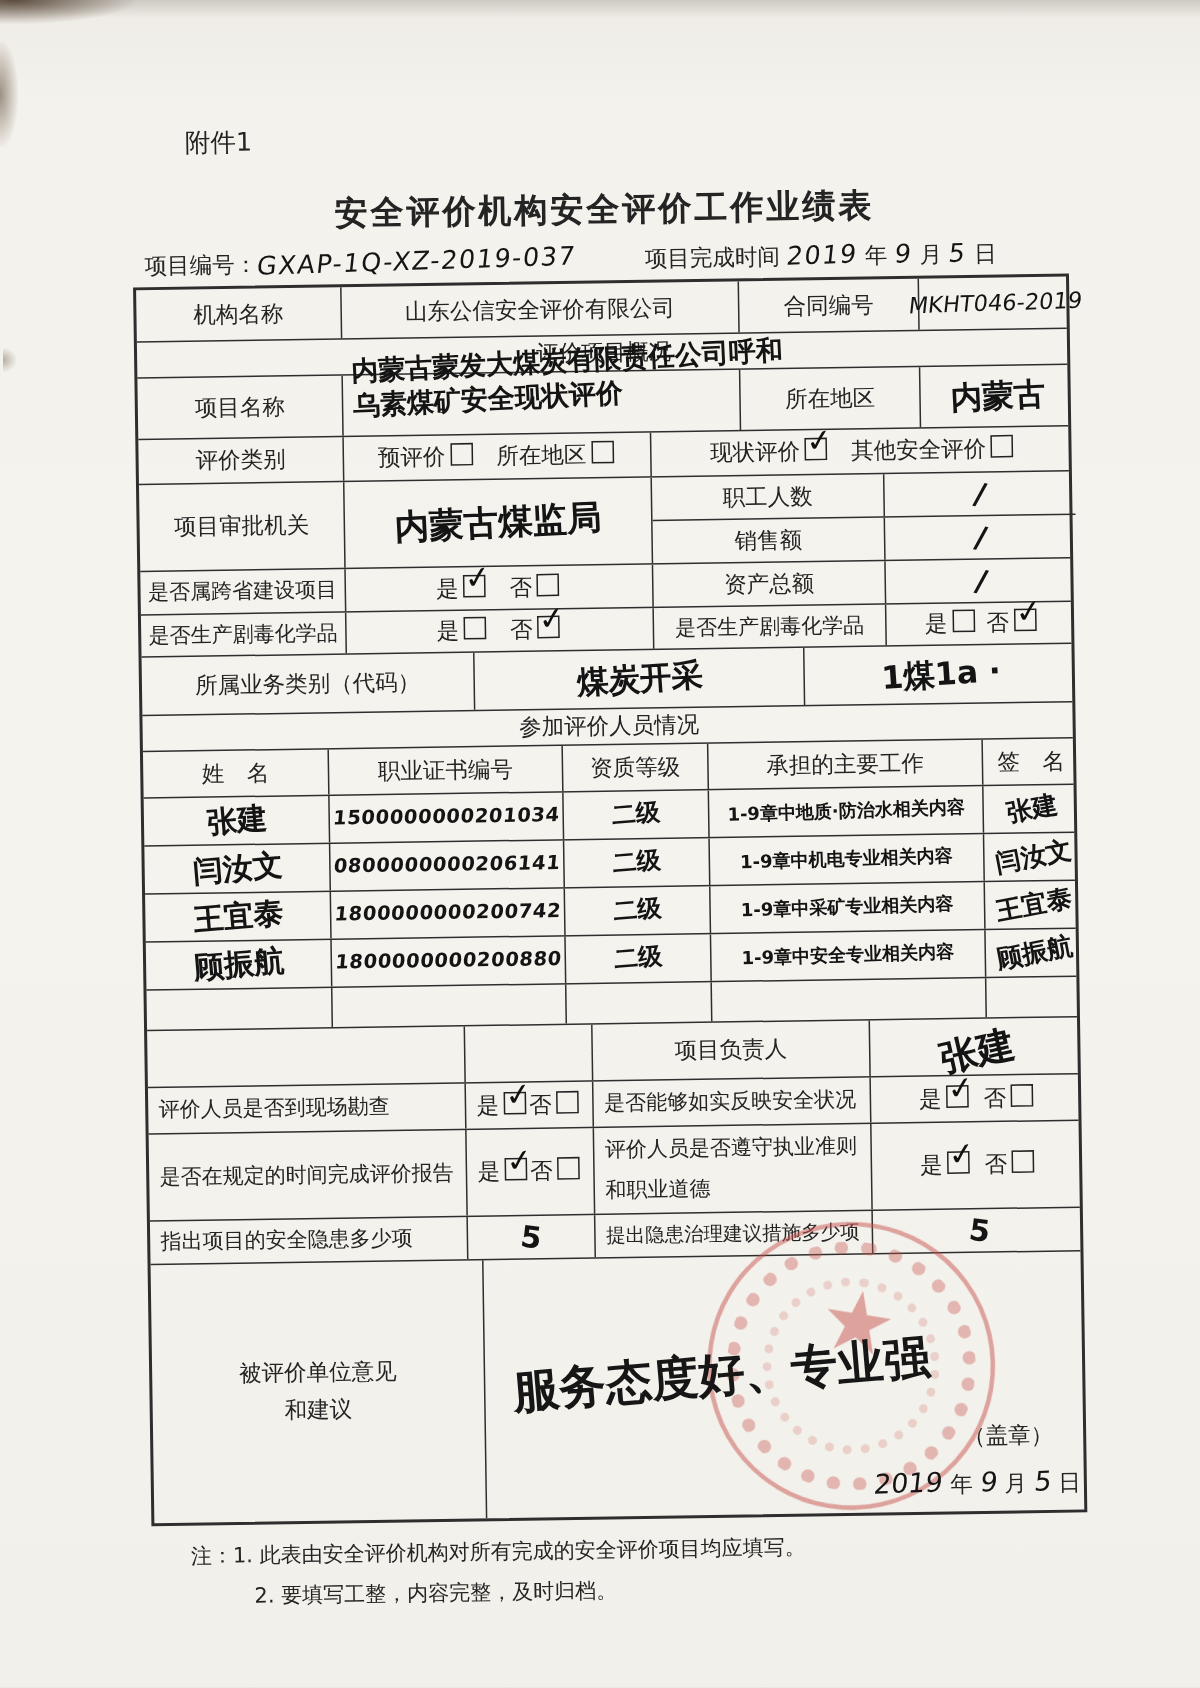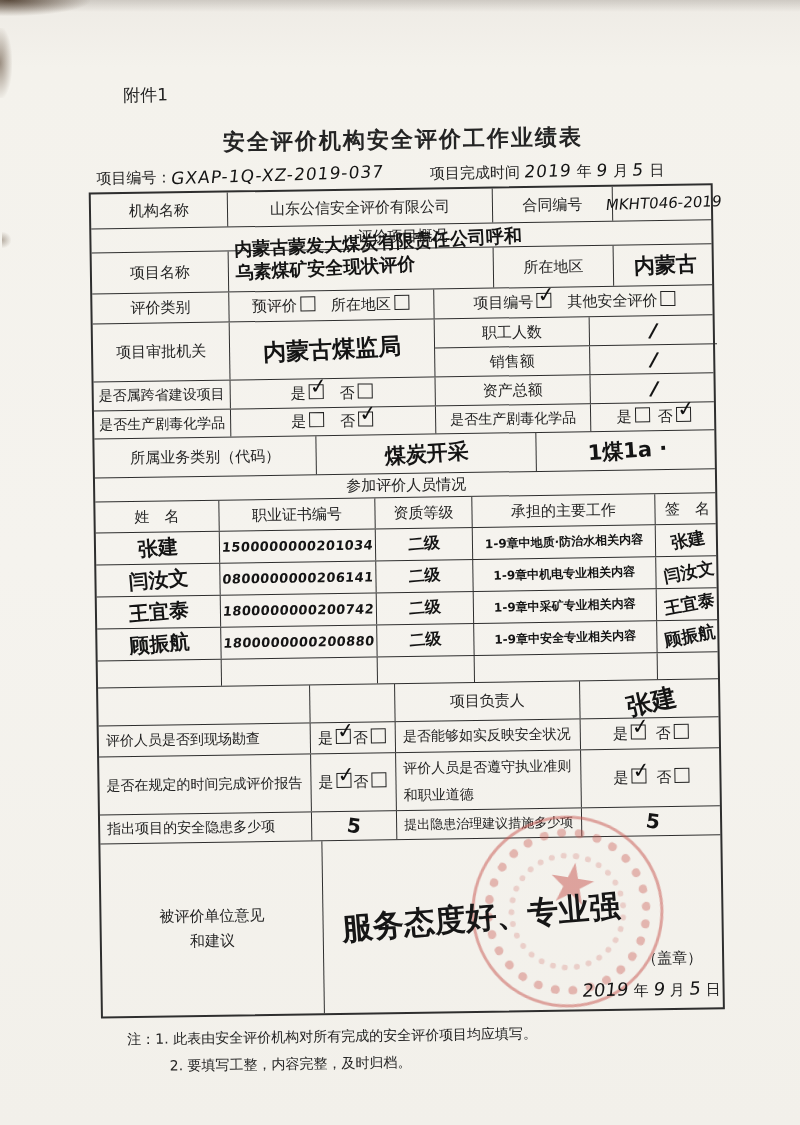--- a/index.html
+++ b/index.html
@@ -146,21 +146,21 @@
           </div>
       </div>
 
       <div class="row" style="min-height:29px;">
         <div class="c w137">评价类别</div>
         <div class="c w205">
           <span class="opt"><span>预评价</span><span class="box"></span></span>
           <span class="opt"><span>所在地区</span><span class="box"></span></span>
         </div>
         <div class="c w282">
-          <span class="opt"><span>项目编号</span><span class="box checked"></span></span>
+          <span class="opt"><span>现状评价</span><span class="box checked"></span></span>
           <span class="opt"><span>其他安全评价</span><span class="box"></span></span>
         </div>
       </div>
 
       <div class="row" style="min-height:56px;">
         <div class="c w137">项目审批机关</div>
         <div class="c w205 ovis">
             <span class="hand approval-hand">内蒙古煤监局</span>
           </div>
         <div class="stack">

